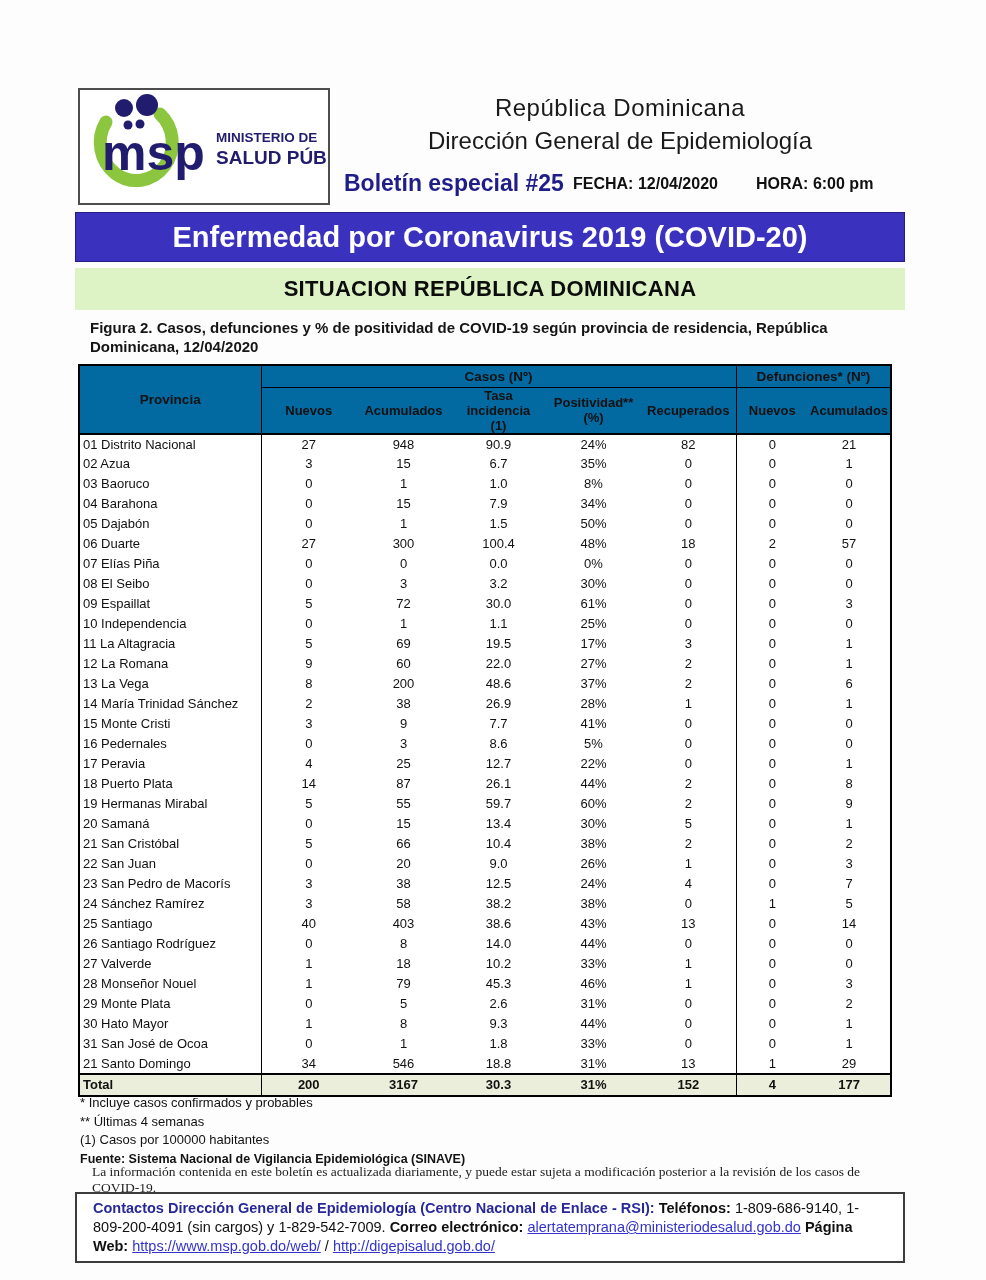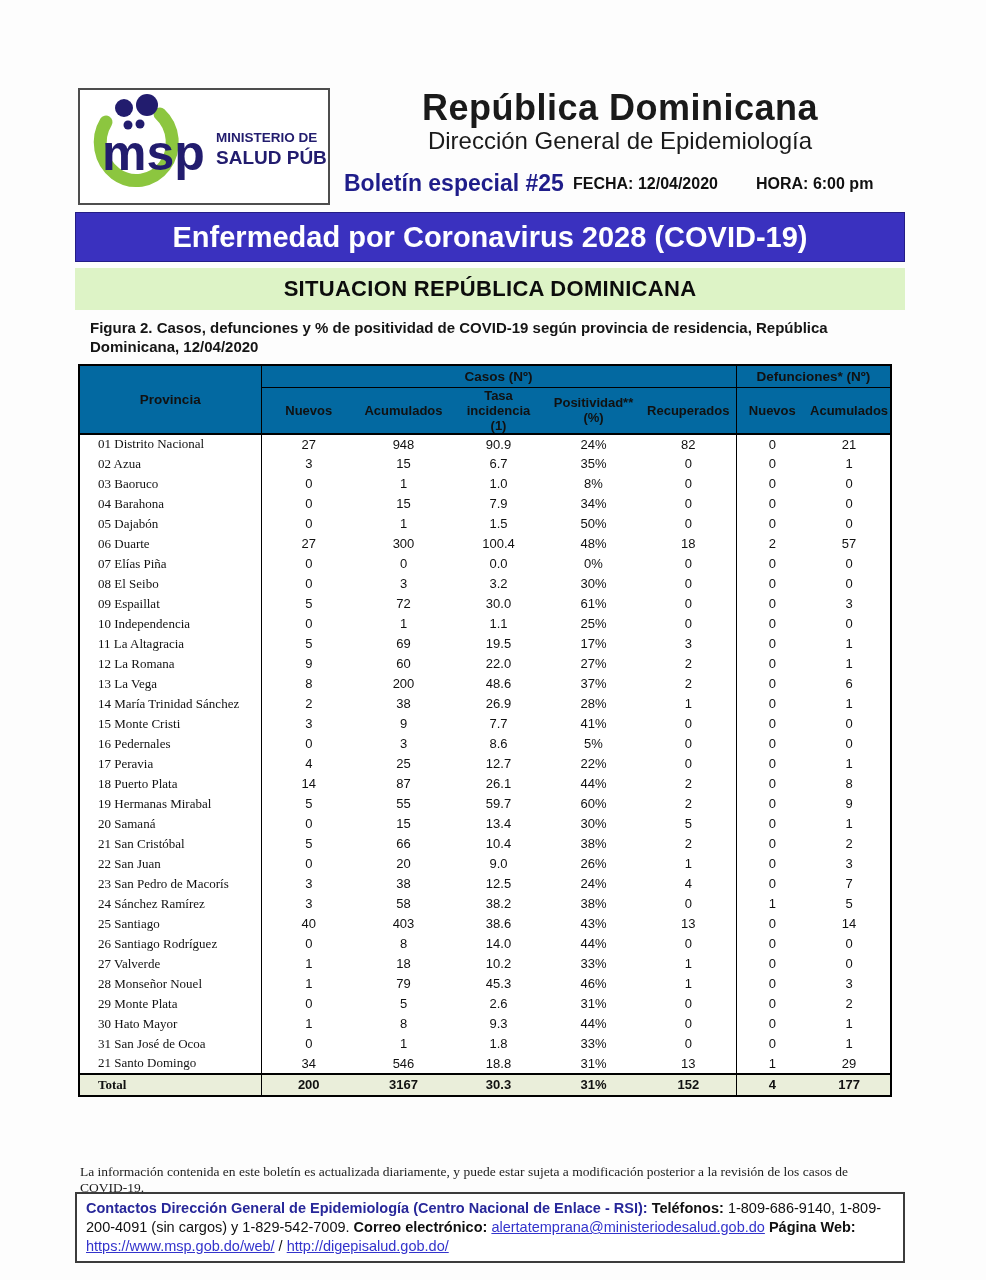--- a/index.html
+++ b/index.html
@@ -3,21 +3,21 @@
 <meta charset="utf-8">
 <style>
   * { margin:0; padding:0; box-sizing:border-box; }
   html,body { width:986px; height:1280px; background:#ffffff; font-family:"Liberation Sans", sans-serif; color:#111; }
   .page { position:relative; width:986px; height:1280px; background:#fdfdfd; overflow:hidden; }
 
   
   .logo-box { position:absolute; left:78px; top:88px; width:252px; height:117px; background:#fff; border:2px solid #4d4d4d; }
   .logo-svg { position:absolute; left:4px; top:4px; }
   .title-block { position:absolute; left:335px; top:90px; width:570px; text-align:center; color:#1a1a1a; }
-  .doc-title { font-size:36px; line-height:36px; font-weight:700; letter-spacing:0.5px; }
+  .doc-title { font-size:24px; line-height:36px; font-weight:400; letter-spacing:0.5px; }
   .doc-subtitle { font-size:24px; line-height:30px; font-weight:400; }
   .bulletin { position:absolute; left:344px; top:170px; font-size:23px; font-weight:bold; color:#1f1d8a; }
   .meta { position:absolute; top:175px; font-size:16px; font-weight:bold; color:#101010; }
   .meta-fecha { left:573px; }
   .meta-hora { left:756px; }
 
   
   .banner-main { position:absolute; left:75px; top:212px; width:830px; height:50px; background:#3a31bf; border:1px solid #241d86;
     display:flex; align-items:center; justify-content:center; color:#ffffff; font-size:29px; font-weight:bold; }
   .banner-sub { position:absolute; left:75px; top:268px; width:830px; height:42px; background:#ddf3c6;
@@ -31,33 +31,33 @@
   table { border-collapse:collapse; table-layout:fixed; width:812px; border:2px solid #000; }
   th, td { font-size:13px; overflow:hidden; white-space:nowrap; }
   thead th { background:#0369a1; font-weight:bold; text-align:center; vertical-align:middle; }
   thead { border-bottom:2px solid #000; }
   .group-h { height:22px; border-bottom:1.5px solid #000; font-size:13.5px; }
   .sub-h { height:38px; white-space:pre-line; line-height:15px; }
   .prov-h { font-size:13.5px; }
   .sep-r { border-right:1.5px solid #000;margin-top:20px; }
   .sep-l { border-left:1.5px solid #000; }
   tbody td { height:20px; background:#fff; }
-  td.prov { text-align:left; padding-left:18px;font-family:Liberation Serif, serif; }
+  td.prov { text-align:left; padding-left:3px; }
   td.num { text-align:center; }
   tr.total-row td { background:#eaeeda; font-weight:bold; border-top:2px solid #000; height:22px; }
 
   
   .footnotes { position:absolute; left:80px; top:1094px; width:800px; font-size:13px; color:#121212; }
   .footnotes .fn { line-height:18.5px; }
   .footnotes .fn-bold { font-weight:bold; font-size:12.5px; line-height:18px; }
-  .disclaimer { position:absolute; left:80px; top:1164px; width:800px; font-family:"Liberation Serif", serif; font-size:13.5px; color:#1c1c1c; }
+  .disclaimer { position:absolute; left:92px; top:1164px; width:800px; font-family:"Liberation Serif", serif; font-size:13.5px; color:#1c1c1c; }
 
   
   .contacts-box { position:absolute; left:75px; top:1192px; width:830px; min-height:68px; border:2px solid #3c3c3c; background:#fff;
-    padding:5px 9px; font-size:14.5px; line-height:19px; color:#101010; }
+    padding:5px 16px; font-size:14.5px; line-height:19px; color:#101010; }
   .c-title { font-weight:bold; color:#28289a; }
   .c-label { font-weight:bold; color:#101010; }
   .c-link { color:#3333cc; text-decoration:underline; cursor:pointer; }
 </style>
 </head>
 <body>
 
 <div class="page">
 
   <div class="logo-box">
@@ -74,21 +74,21 @@
   </div>
 
   <div class="title-block">
     <div class="doc-title">República Dominicana</div>
     <div class="doc-subtitle">Dirección General de Epidemiología</div>
   </div>
   <div class="bulletin">Boletín especial #25</div>
   <div class="meta meta-fecha">FECHA: 12/04/2020</div>
   <div class="meta meta-hora">HORA: 6:00 pm</div>
 
-  <div class="banner-main">Enfermedad por Coronavirus 2028 (COVID-19)</div>
+  <div class="banner-main">Enfermedad por Coronavirus 2019 (COVID-20)</div>
   <div class="banner-sub">SITUACION REPÚBLICA DOMINICANA</div>
 
   <div class="caption">Figura 2. Casos, defunciones y % de positividad de COVID-19 según provincia de residencia, República Dominicana, 12/04/2020</div>
 
   <div class="tbl-wrap">
     <table>
       <colgroup>
         <col style="width:182px">
           <col style="width:95px">
           <col style="width:95px">
@@ -446,19 +446,25 @@
           <td class="num">30.3</td>
           <td class="num">31%</td>
           <td class="num">152</td>
           <td class="num sep-l">4</td>
           <td class="num">177</td>
         </tr>
       </tfoot>
     </table>
   </div>
 
+  <div class="footnotes">
+    <div class="fn">* Incluye casos confirmados y probables</div>
+    <div class="fn">** Últimas 4 semanas</div>
+    <div class="fn">(1) Casos por 100000 habitantes</div>
+    <div class="fn fn-bold">Fuente: Sistema Nacional de Vigilancia Epidemiológica (SINAVE)</div>
+  </div>
   <div class="disclaimer">La información contenida en este boletín es actualizada diariamente, y puede estar sujeta a modificación posterior a la revisión de los casos de COVID-19.</div>
 
   <div class="contacts-box">
     <span class="c-title">Contactos Dirección General de Epidemiología (Centro Nacional de Enlace - RSI): </span><span class="c-label">Teléfonos: </span><span>1-809-686-9140, 1-809-200-4091 (sin cargos) y 1-829-542-7009.  </span><span class="c-label">Correo electrónico: </span><span class="c-link">alertatemprana@ministeriodesalud.gob.do</span><span>   </span><span class="c-label">Página Web: </span><span class="c-link">https://www.msp.gob.do/web/</span><span> / </span><span class="c-link">http://digepisalud.gob.do/</span>
   </div>
 
 </div>
 
 </body></html>

